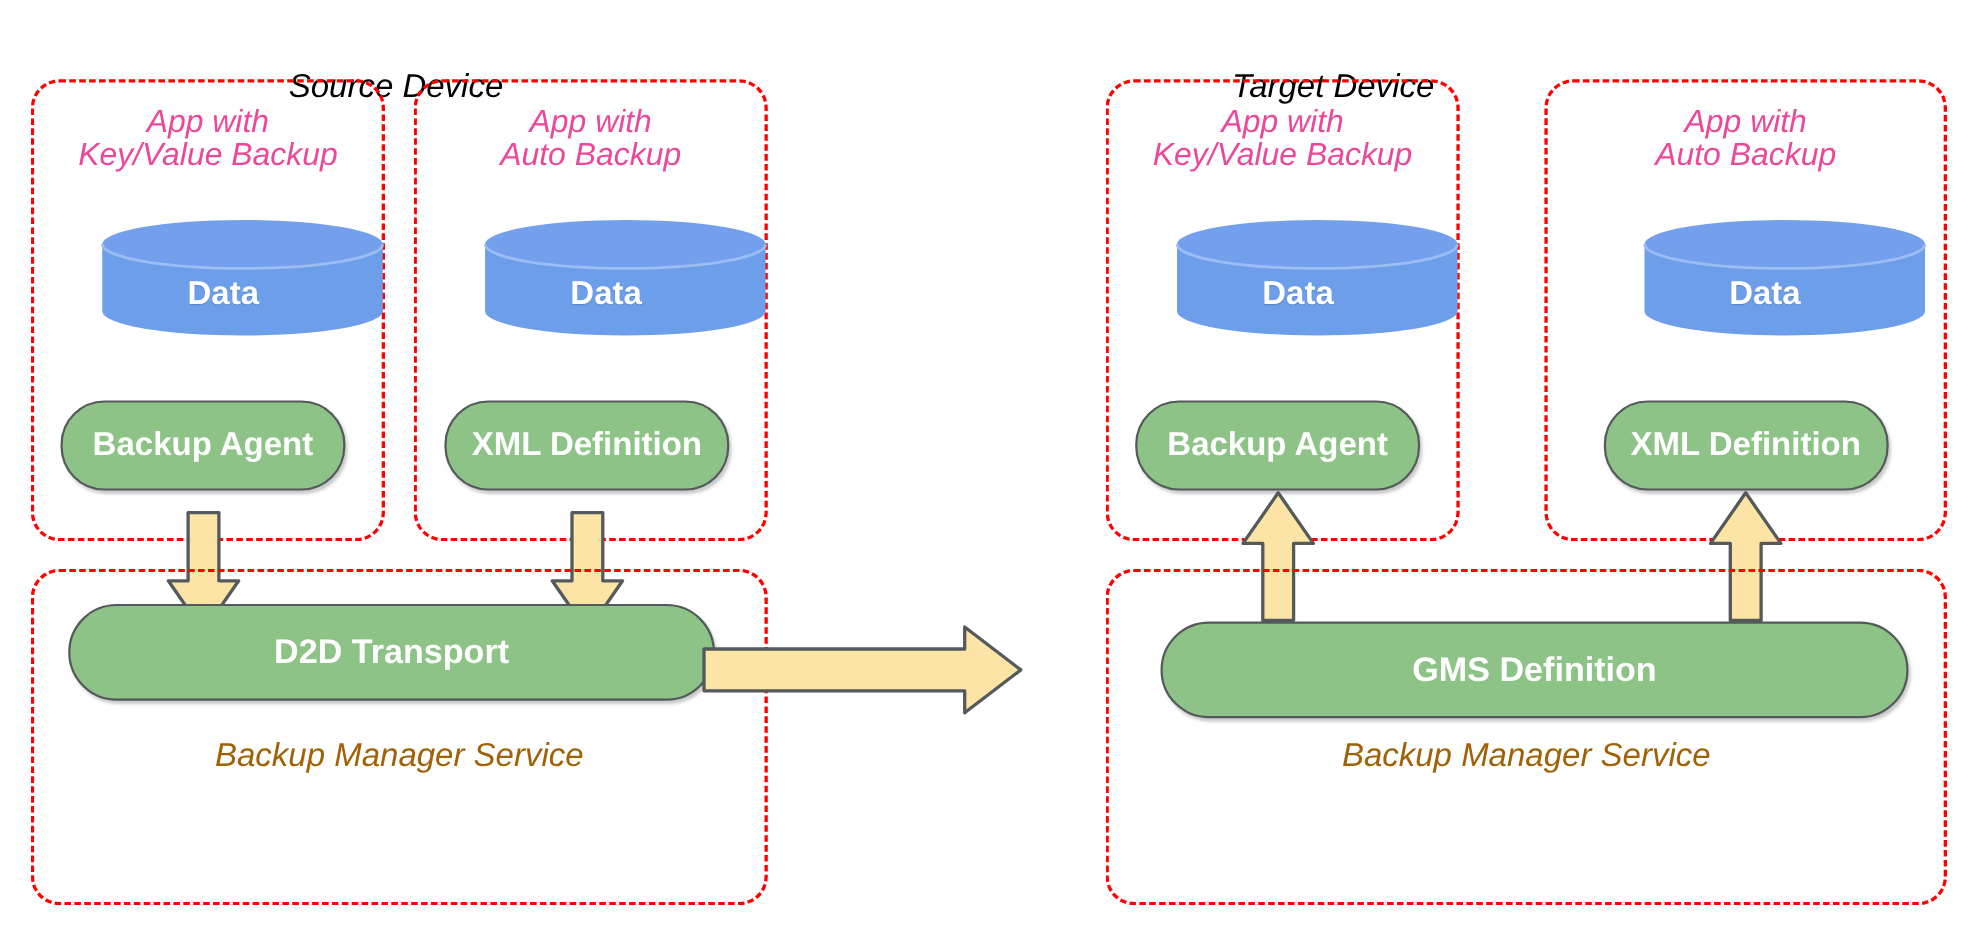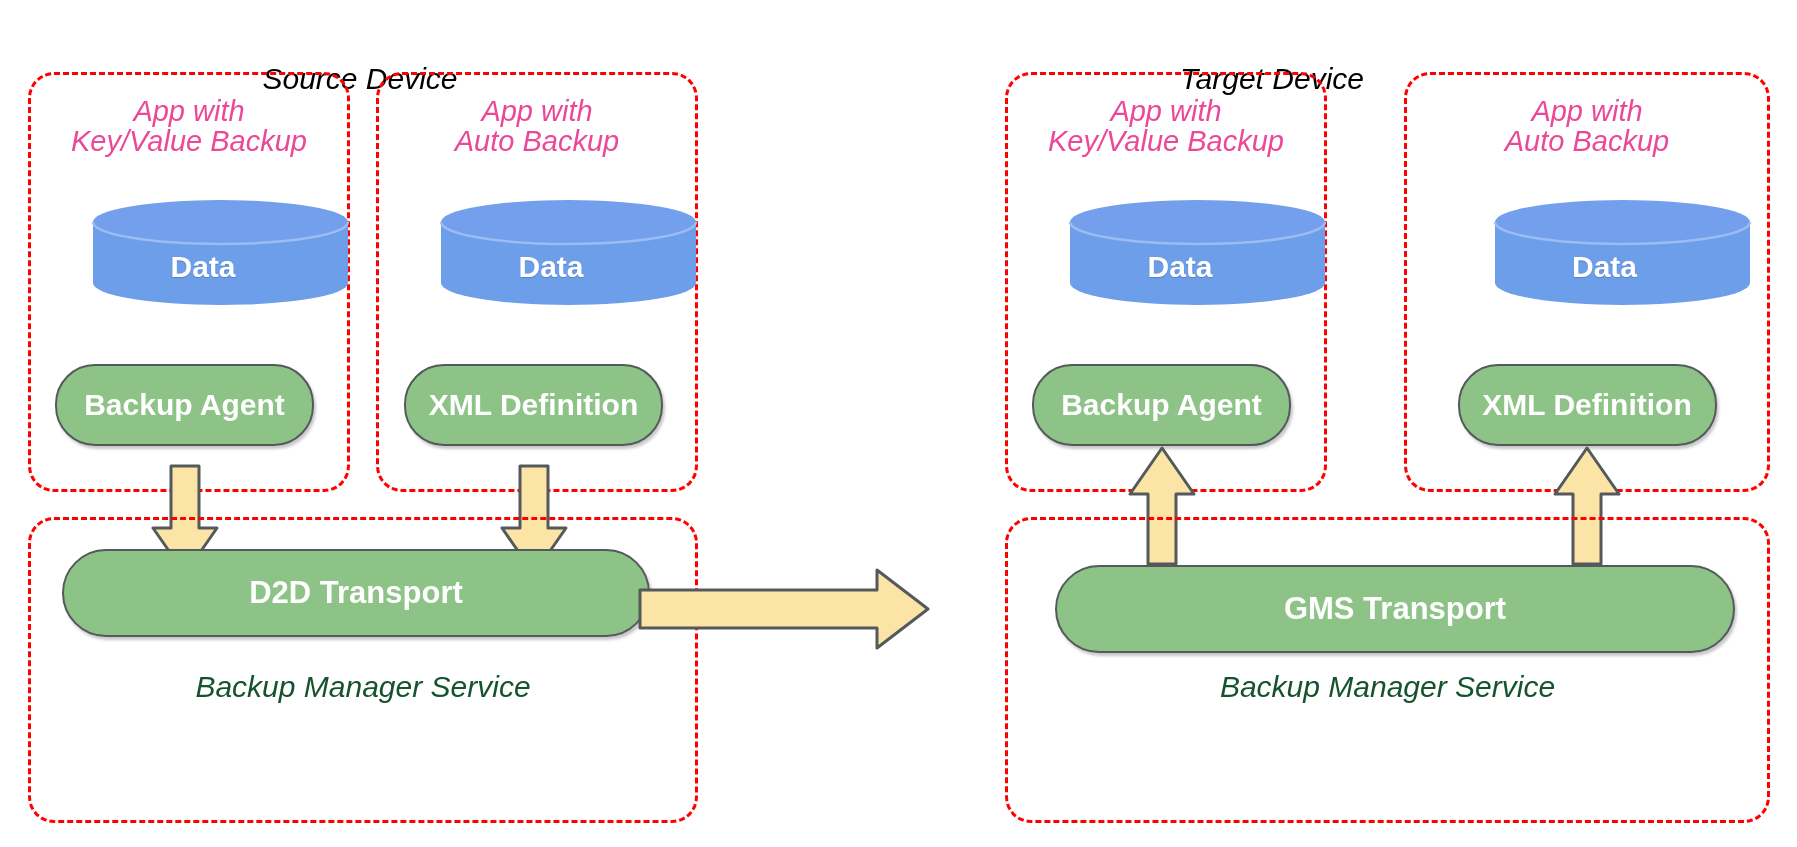--- a/index.html
+++ b/index.html
@@ -42,21 +42,21 @@
     color:#ec4899;
   }
 
   
   .service-label{
     position:absolute;
     left:0;right:0;
     text-align:center;
     font-style:italic;
     font-size:30px;
-    color:#14532d;
+    color:#a16207;
   }
 
   
   .cylinder{position:absolute;padding-left:35px;}
   .cylinder svg{display:block;overflow:visible;}
   .cyl-text{
     position:absolute;left:0;right:0;
     text-align:center;
     color:#ffffff;
     font-weight:bold;
@@ -84,21 +84,21 @@
   .arrow{position:absolute;}
   .arrow svg{display:block;overflow:visible;}
 </style>
 </head>
 <body>
 
 <div class="stage">
 
   <div class="device-title" style="left:360px;top:17px;">Source Device</div>
 
-  <div class="device-title" style="left:1272px;top:17px;">Target Device</div>
+  <div class="device-title" style="left:1212px;top:17px;">Target Device</div>
 
   <div class="dashed-box" style="left:28px;top:72px;width:322px;height:420px;"></div>
 
   <div class="app-label" style="left:28px;width:322px;top:96px;">
     <div>App with</div>
     <div>Key/Value Backup</div>
   </div>
 
   <div class="cylinder" style="left:58px;top:200px;width:255px;height:105px;">
     <svg width="255" height="105" viewBox="0 0 255 105">
@@ -196,17 +196,17 @@
   <div class="pill small" style="top: 364px; width: 259px; height: 82px; left: 1457.5px;">XML Definition</div>
 
   <div class="arrow" style="left: 1554px; top: 446px; width: 66px; height: 120px;">
     <svg width="66" height="120" viewBox="0 0 66 120">
       <path d="M33,2 L65,48 L47,48 L47,118 L19,118 L19,48 L1,48 Z" fill="#FCE3A6" stroke="#54595B" stroke-width="3" stroke-linejoin="round"></path>
     </svg>
   </div>
 
   <div class="dashed-box" style="left:1005px;top:517px;width:765px;height:306px;"></div>
 
-  <div class="pill wide" style="left:1055px;top:565px;width:680px;height:88px;">GMS Transport</div>
+  <div class="pill wide" style="left:1055px;top:565px;width:680px;height:88px;">GMS Definition</div>
 
   <div class="service-label" style="left:1005px;width:765px;top:670px;">Backup Manager Service</div>
 
 </div>
 
 </body></html>

